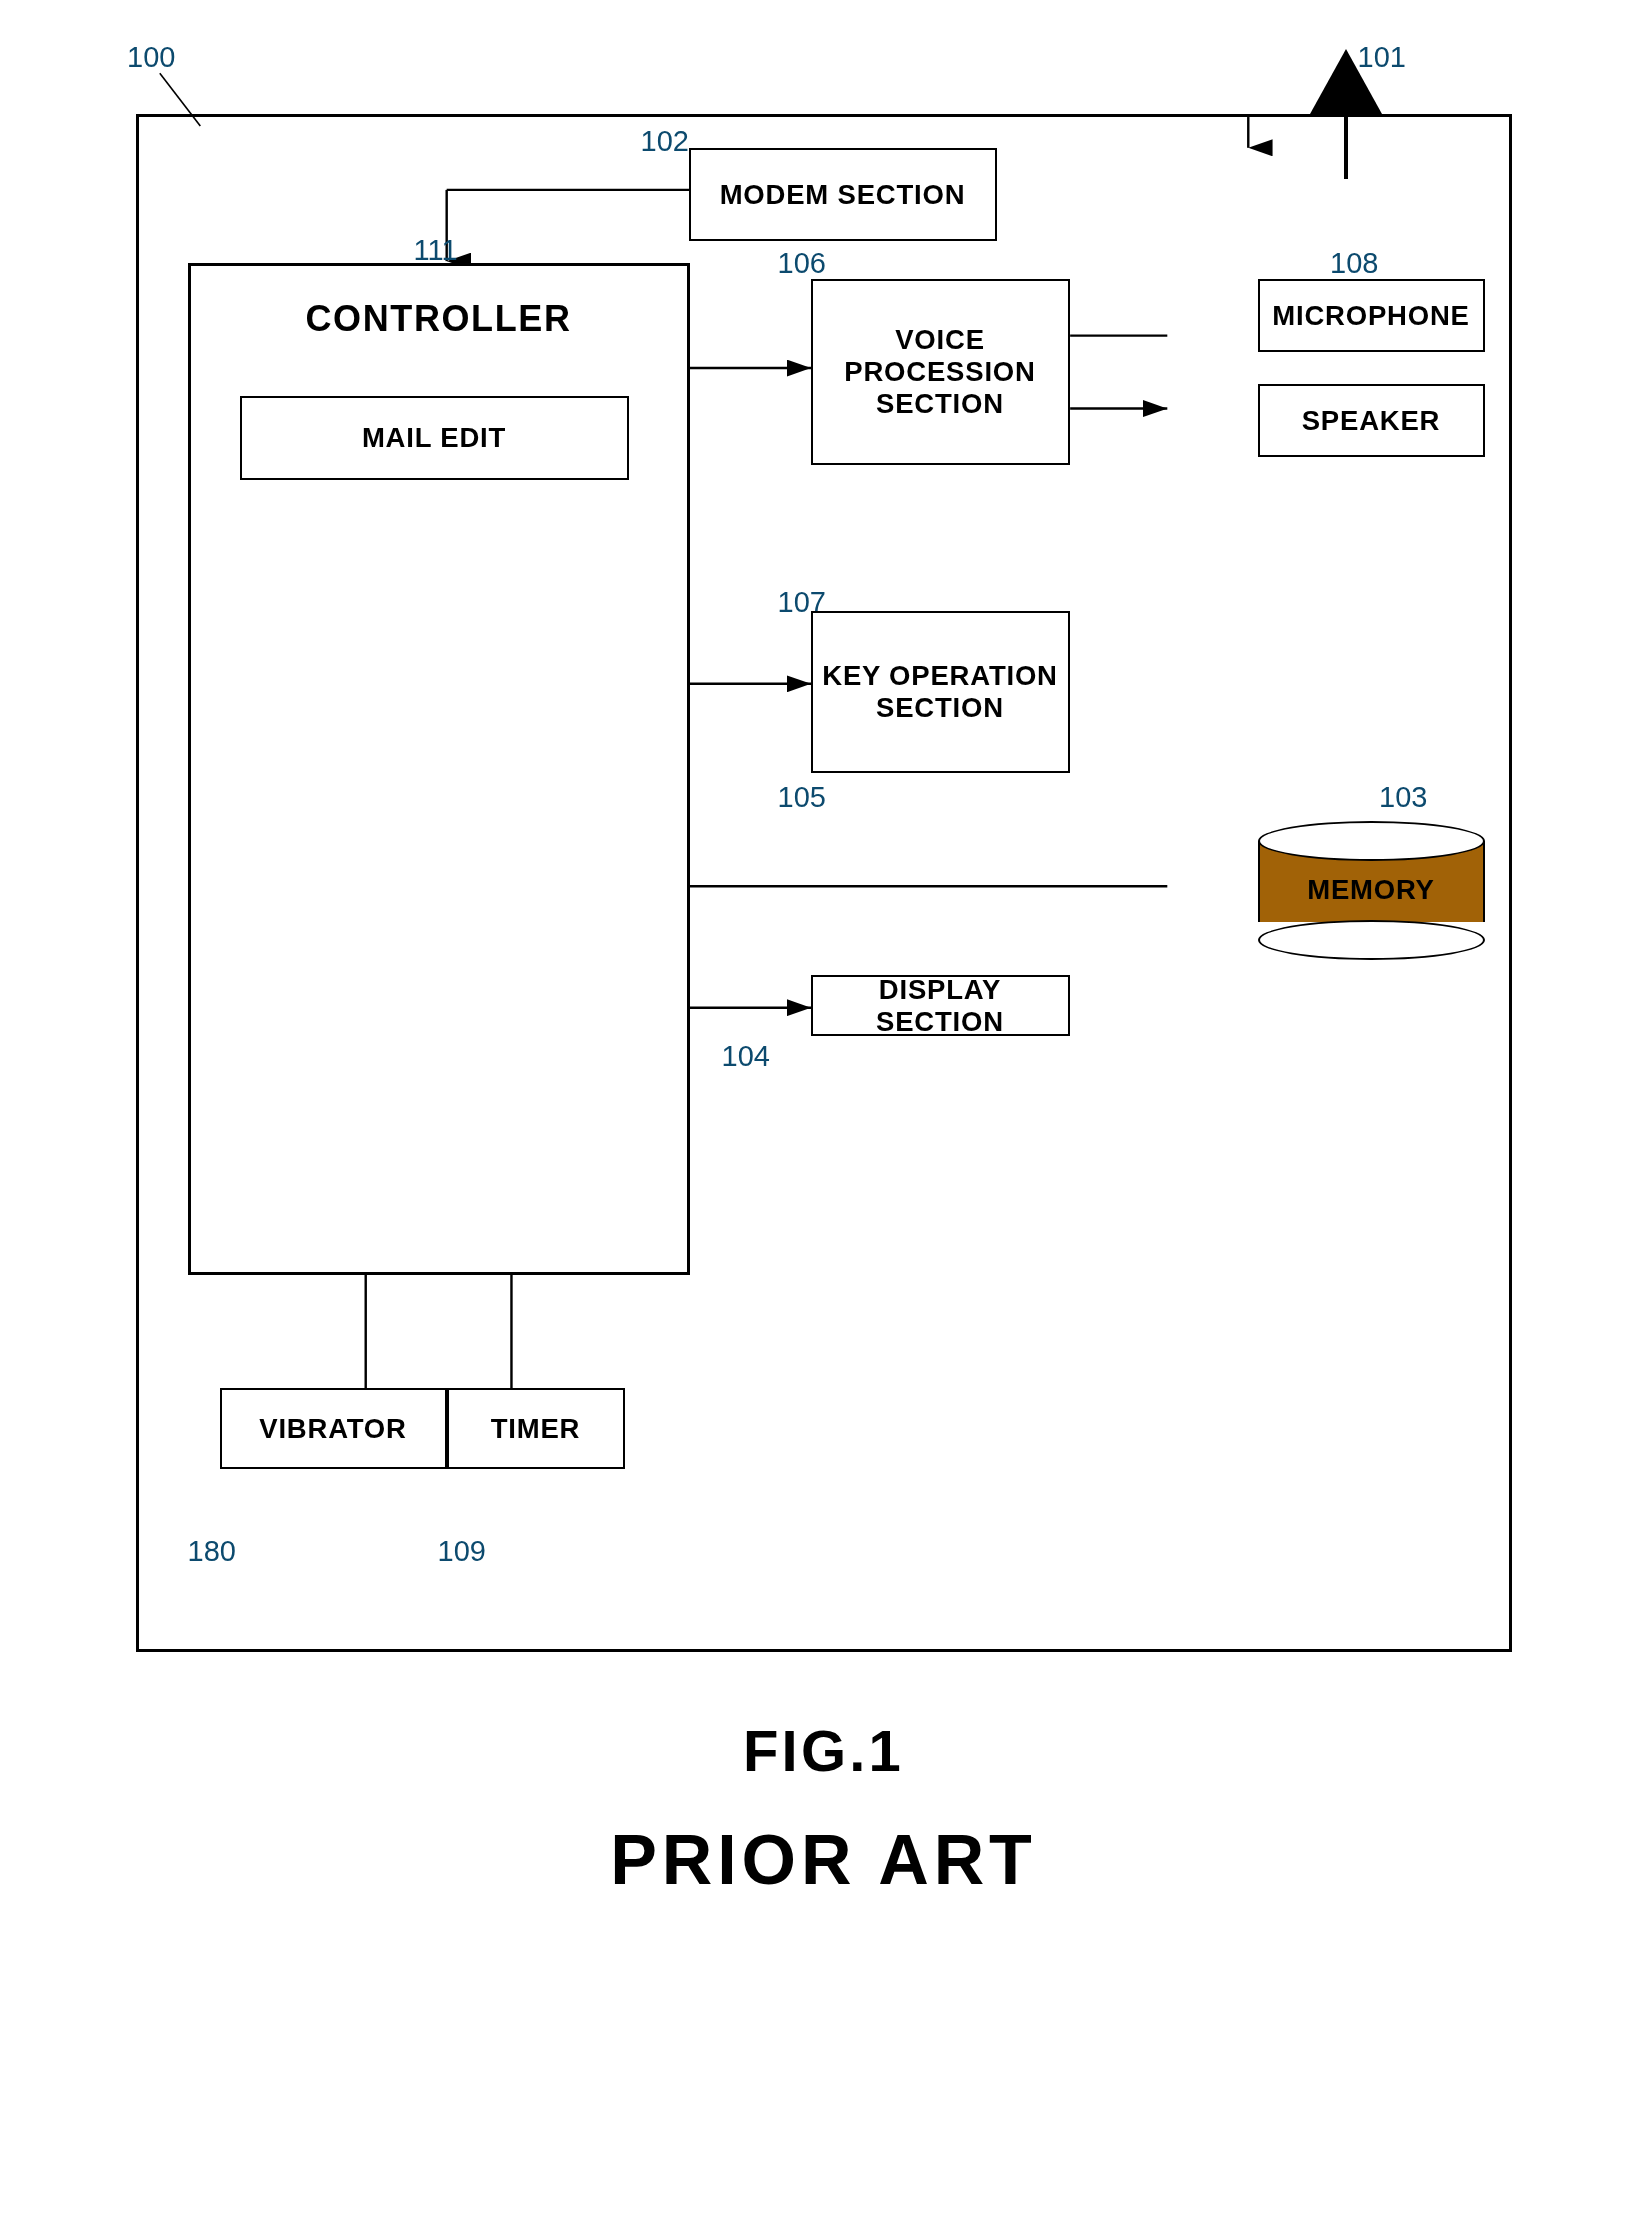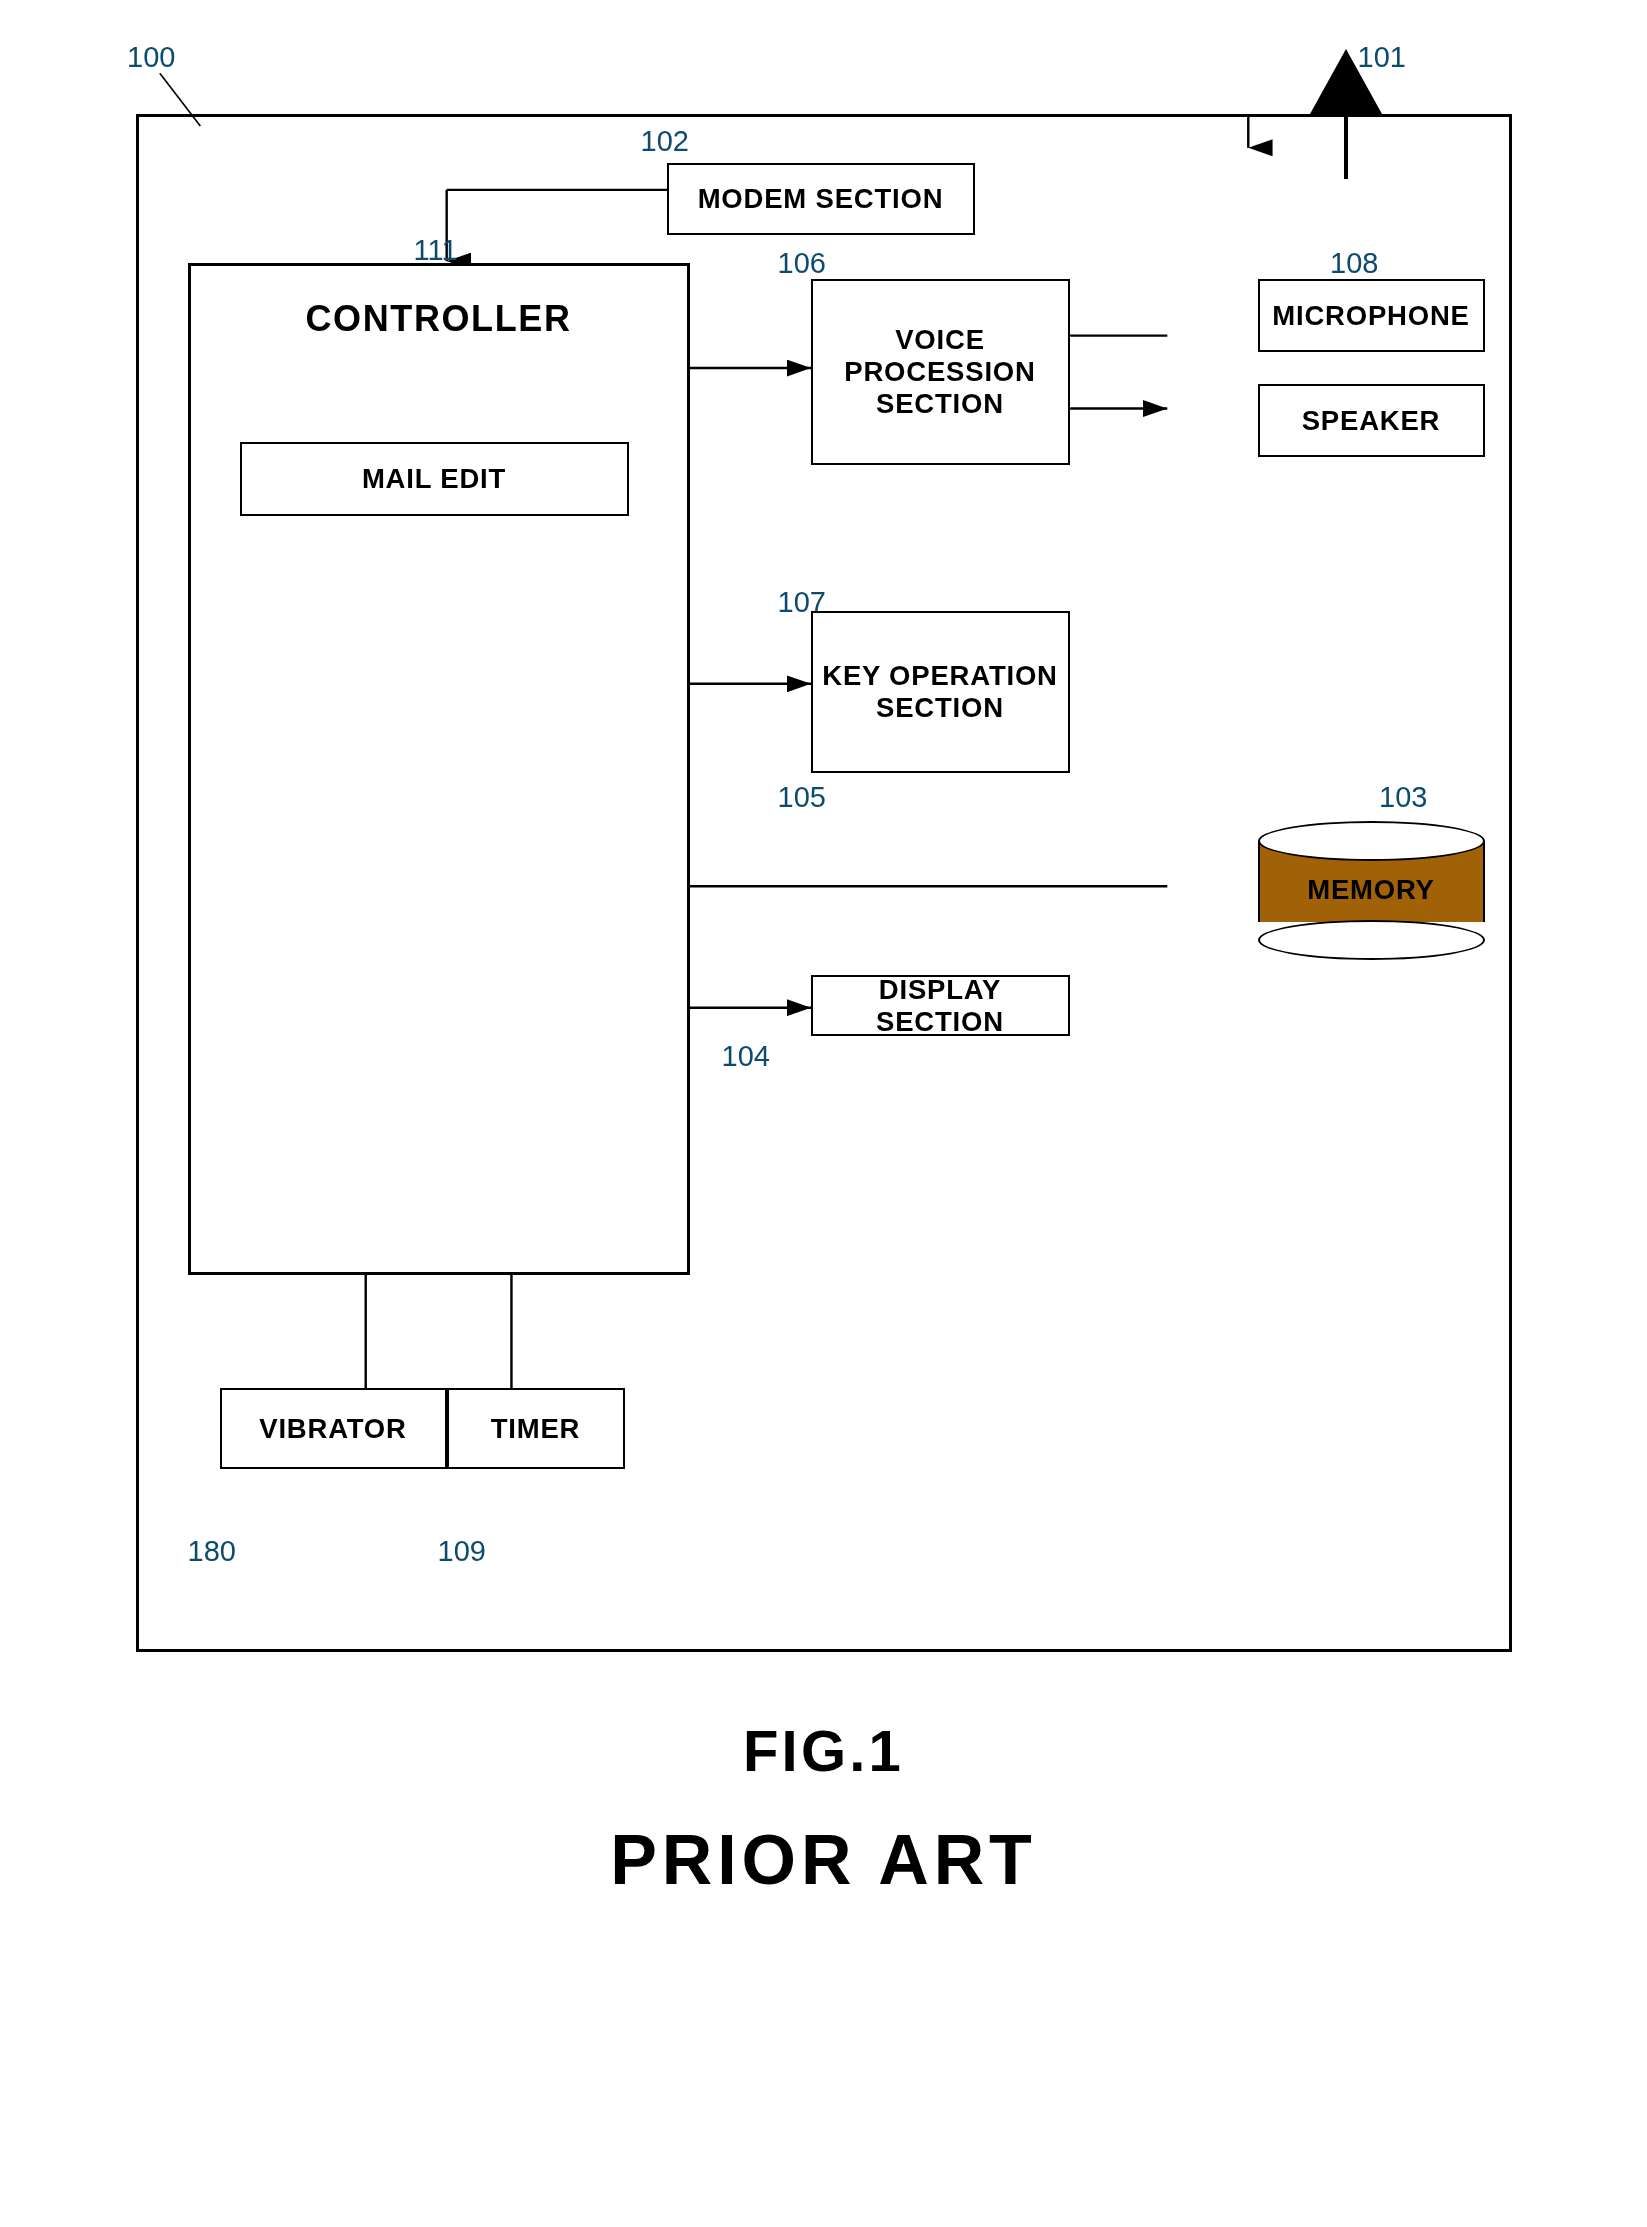--- a/index.html
+++ b/index.html
@@ -190,30 +190,30 @@
       <polygon points="270,1570 290,1570 280,1582" fill="#000"></polygon>
 
       <line x1="460" y1="1430" x2="460" y2="1570" stroke="#000" stroke-width="3"></line>
       <polygon points="450,1430 470,1430 460,1418" fill="#000"></polygon>
       <polygon points="450,1570 470,1570 460,1582" fill="#000"></polygon>
 
     </svg>
 
     <div class="ref" style="top:8px; left:502px;">102</div>
 
-    <div class="block" style="left:528px; top:31px; width:308px; height:72px;margin-top:15px;">
+    <div class="block" style="left:550px; top:31px; width:308px; height:93px;">
       <span>MODEM SECTION</span>
     </div>
 
     <div class="ref" style="top:117px; left:275px;">111</div>
 
     <div class="controller-block">
       <div class="controller-label">CONTROLLER</div>
 
-      <div class="inner-block" style="top:130px; left:49px; width:389px; height:74px;margin-top:46px;">
+      <div class="inner-block" style="top:130px; left:49px; width:389px; height:84px;">
         <span>MAIL EDIT</span>
       </div>
 
     </div>
 
     <div class="ref" style="top:130px; left:639px;">106</div>
 
     <div class="block" style="left:672px; top:162px; width:259px; height:186px;">
       <span>VOICE PROCESSION SECTION</span>
     </div>

